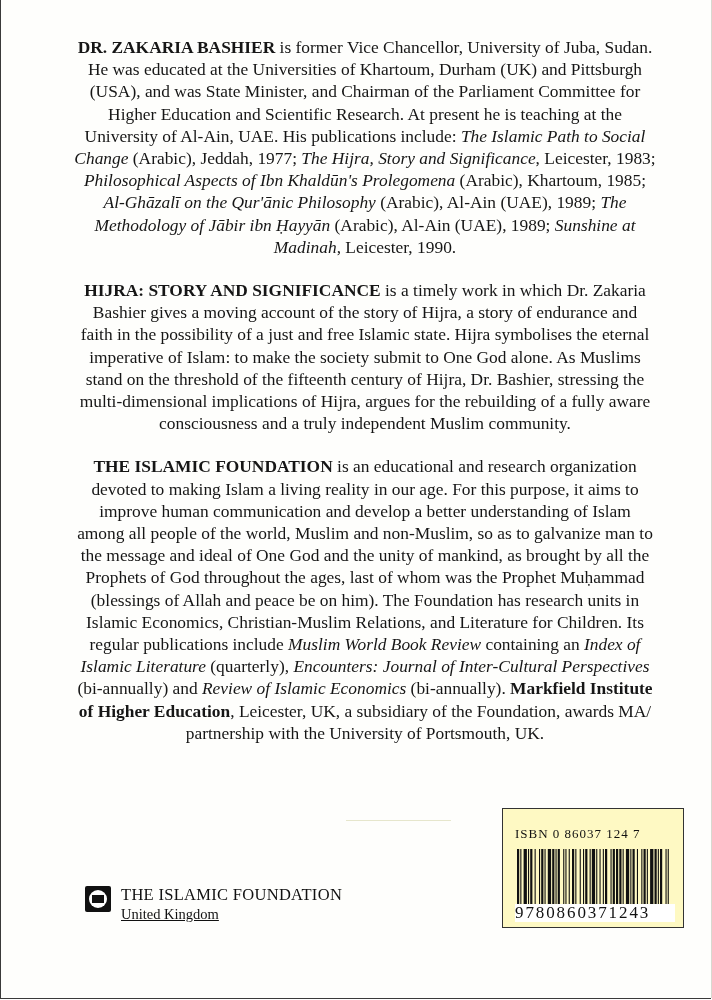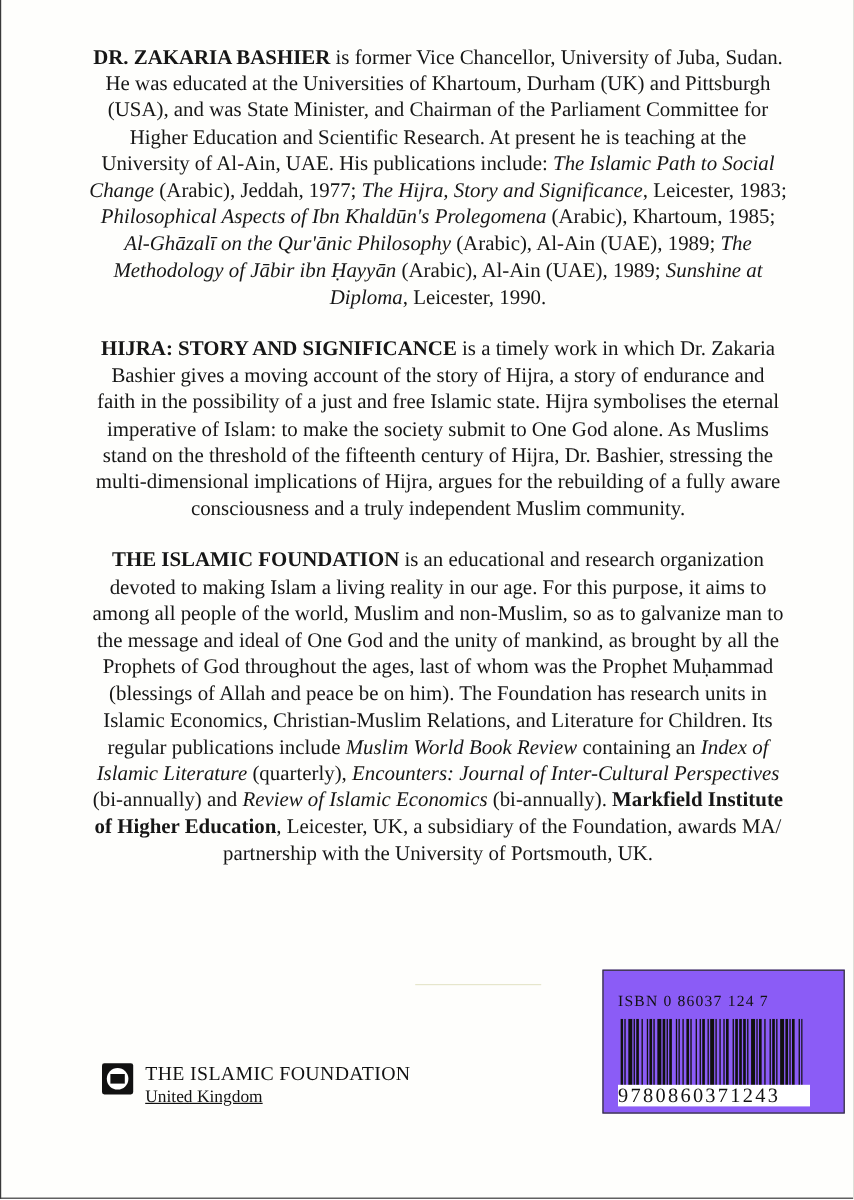--- a/index.html
+++ b/index.html
@@ -20,21 +20,21 @@
     .para { margin: 0 0 21px 0; text-align: center; }
     .para b { font-weight: bold; }
     .para i { font-style: italic; }
     .ln { display: block; white-space: nowrap; }
     .faint-line {
       position: absolute; left: 345px; top: 820px; width: 105px; height: 1px;
       background: #e6e6cc;
     }
     .isbn-box {
       position: absolute; left: 501px; top: 808px; width: 180px; height: 118px;
-      border: 1.5px solid #333; background: #8b5cf6; padding-left: 20px;
+      border: 1.5px solid #333; background: #fef9c3;
     }
     .isbn-label {
       position: absolute; left: 12px; top: 17px;
       font-family: "Liberation Serif", serif; font-size: 13px; letter-spacing: 1px; color: #111;
       white-space: nowrap;
     }
     .barcode { position: absolute; left: 14px; top: 40px; width: 152px; height: 70px; }
     .barcode-digits {
       position: absolute; left: 12px; top: 95px; width: 160px;
       font-family: "Liberation Serif", serif; font-size: 17px; letter-spacing: 1.9px; color: #111;
@@ -70,36 +70,37 @@
     <p class="para">
       <span class="ln"><b>DR. ZAKARIA BASHIER</b><span> is former Vice Chancellor, University of Juba, Sudan.</span></span>
       <span class="ln">He was educated at the Universities of Khartoum, Durham (UK) and Pittsburgh</span>
       <span class="ln">(USA), and was State Minister, and Chairman of the Parliament Committee for</span>
       <span class="ln">Higher Education and Scientific Research. At present he is teaching at the</span>
       <span class="ln"><span>University of Al-Ain, UAE. His publications include: </span><i>The Islamic Path to Social</i></span>
       <span class="ln"><i>Change</i><span> (Arabic), Jeddah, 1977;  </span><i>The Hijra, Story and Significance</i><span>, Leicester, 1983;</span></span>
       <span class="ln"><i>Philosophical Aspects of Ibn Khaldūn's Prolegomena</i><span> (Arabic), Khartoum, 1985;</span></span>
       <span class="ln"><i>Al-Ghāzalī on the Qur'ānic Philosophy</i><span> (Arabic), Al-Ain (UAE), 1989; </span><i>The</i></span>
       <span class="ln"><i>Methodology of Jābir ibn Ḥayyān</i><span> (Arabic), Al-Ain (UAE), 1989; </span><i>Sunshine at</i></span>
-      <span class="ln"><i>Diploma</i><span>, Leicester, 1990.</span></span>
+      <span class="ln"><i>Madinah</i><span>, Leicester, 1990.</span></span>
     </p>
 
     <p class="para">
       <span class="ln"><b>HIJRA: STORY AND SIGNIFICANCE</b><span> is a timely work in which Dr. Zakaria</span></span>
       <span class="ln">Bashier gives a moving account of the story of Hijra, a story of endurance and</span>
       <span class="ln">faith in the possibility of a just and free Islamic state. Hijra symbolises the eternal</span>
       <span class="ln">imperative of Islam: to make the society submit to One God alone. As Muslims</span>
       <span class="ln">stand on the threshold of the fifteenth century of Hijra, Dr. Bashier, stressing the</span>
       <span class="ln">multi-dimensional implications of Hijra, argues for the rebuilding of a fully aware</span>
       <span class="ln">consciousness and a truly independent Muslim community.</span>
     </p>
 
     <p class="para">
       <span class="ln"><b>THE ISLAMIC FOUNDATION</b><span> is an educational and research organization</span></span>
       <span class="ln">devoted to making Islam a living reality in our age. For this purpose, it aims to</span>
+      <span class="ln">improve human communication and develop a better understanding of Islam</span>
       <span class="ln">among all people of the world, Muslim and non-Muslim, so as to galvanize man to</span>
       <span class="ln">the message and ideal of One God and the unity of mankind, as brought by all the</span>
       <span class="ln">Prophets of God throughout the ages, last of whom was the Prophet Muḥammad</span>
       <span class="ln">(blessings of Allah and peace be on him). The Foundation has research units in</span>
       <span class="ln">Islamic Economics, Christian-Muslim Relations, and Literature for Children. Its</span>
       <span class="ln"><span>regular publications include </span><i>Muslim World Book Review</i><span> containing an </span><i>Index of</i></span>
       <span class="ln"><i>Islamic Literature</i><span> (quarterly), </span><i>Encounters: Journal of Inter-Cultural Perspectives</i></span>
       <span class="ln"><span>(bi-annually) and </span><i>Review of Islamic Economics</i><span> (bi-annually). </span><b>Markfield Institute</b></span>
       <span class="ln"><b>of Higher Education</b><span>, Leicester, UK, a subsidiary of the Foundation, awards MA/</span></span>
       <span class="ln">partnership with the University of Portsmouth, UK.</span>

